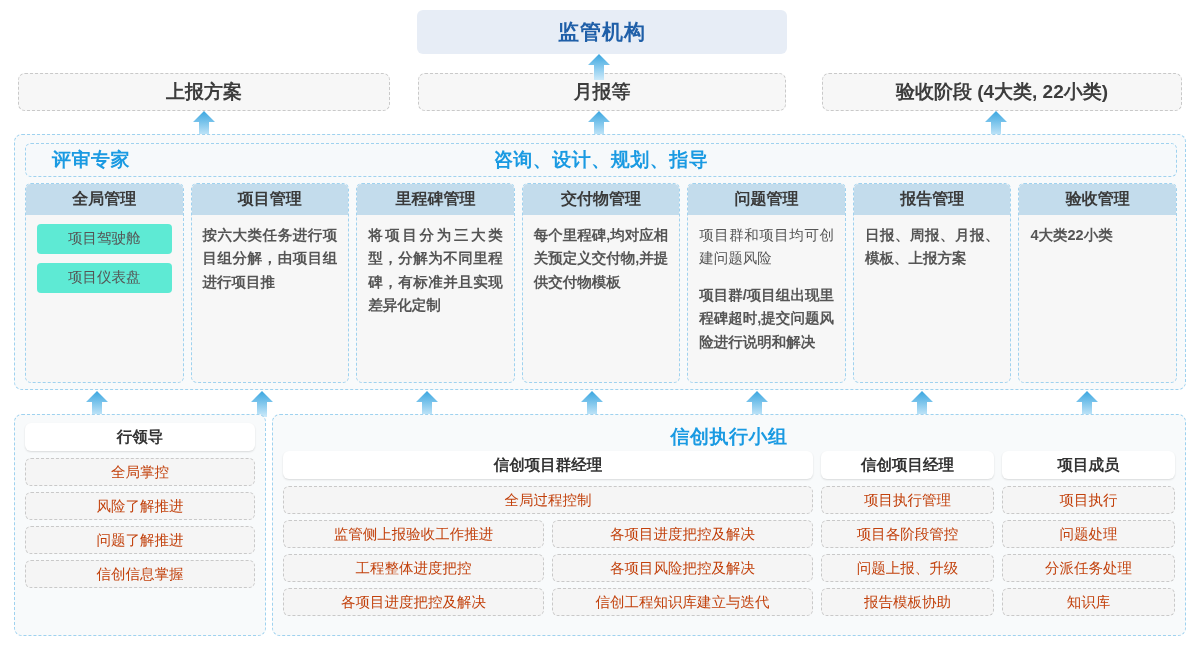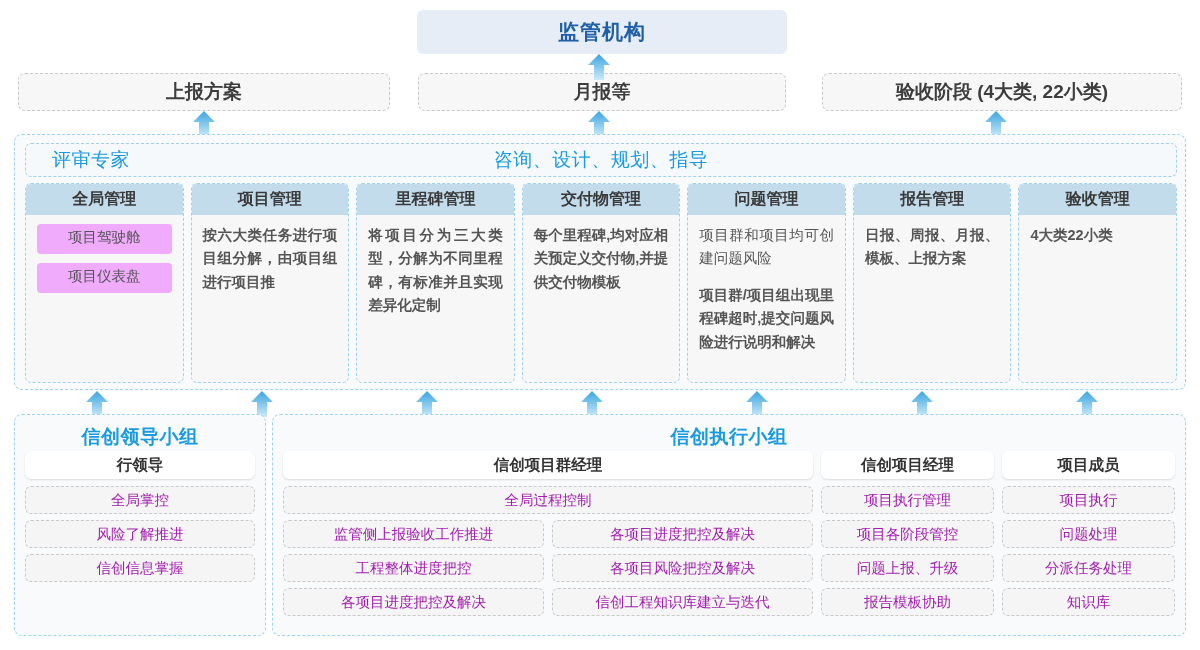--- a/index.html
+++ b/index.html
@@ -56,21 +56,21 @@
     background: #f8fafb;
   }
   #mid-header {
     position: absolute; left: 10px; top: 8px;
     width: 1152px; height: 34px;
     border: 1px dashed #9fd2ef; border-radius: 6px;
     background: #f6f9fb;
   }
   #mid-header .lbl {
     position: absolute; top: 50%; transform: translateY(-50%);
-    color: #1a9ae2; font-weight: normal; font-size: 19px; letter-spacing: .5px;
+    color: #1a9ae2; font-weight: bold; font-size: 19px; letter-spacing: .5px;
   }
   #mid-header .lbl.left  { left: 26px; }
   #mid-header .lbl.center{ left: 50%; transform: translate(-50%,-50%); }
 
   
   #cols {
     position: absolute; left: 10px; top: 48px;
     width: 1152px; height: 200px;
     display: flex; gap: 7px;
   }
@@ -90,27 +90,26 @@
     flex: 0 0 31px;
   }
   .col-body {
     flex: 1 1 auto;
     padding: 9px 11px 8px 11px;
     font-size: 14.5px; color: #555; line-height: 1.62;
   }
   .col-body p { margin-bottom: 13px; text-align: justify; text-align-last: left; }
   .col-body p:last-child { margin-bottom: 0; font-weight: bold; }
   .chip {
-    background: #f0abfc;
+    background: #5eead4;
     border-radius: 4px;
     height: 30px;
     display: flex; align-items: center; justify-content: center;
     font-size: 14.5px; color: #555;
     margin-bottom: 9px;
-    font-family: Liberation Mono, monospace;
   }
 
   
   
   #bot-left {
     position: absolute; left: 14px; top: 414px;
     width: 252px; height: 222px;
     border: 1px dashed #9fd2ef; border-radius: 8px;
     background: #f8fafb;
     padding: 8px 10px;
@@ -134,21 +133,21 @@
     font-size: 15.5px; font-weight: bold; color: #333;
     box-shadow: 0 1px 2px rgba(0,0,0,0.13);
     margin-bottom: 7px;
   }
   .pill {
     border: 1px dashed #c9c9c9;
     border-radius: 6px;
     background: #f5f5f5;
     height: 28px;
     display: flex; align-items: center; justify-content: center;
-    font-size: 14.5px; color: #a21caf;
+    font-size: 14.5px; color: #c2410c;
     margin-bottom: 6px;
   }
   .pill:last-child { margin-bottom: 0; }
 
   
   #br-cols { display: flex; gap: 8px; height: 180px; }
   #pgm-col { flex: 0 0 530px; display: flex; flex-direction: column; }
   #pgm-split { display: flex; gap: 8px; }
   #pgm-split > div { flex: 1 1 0; }
   .mgr-col { flex: 1 1 0; display: flex; flex-direction: column; }
@@ -291,24 +290,24 @@
         <path d="M11 0 L22 11 L16 11 L16 26 L6 26 L6 11 L0 11 Z" fill="url(#ag1)"></path>
       </svg>
     </div>
   <div class="arrow" style="left:1076px; top:391px;">
       <svg viewBox="0 0 22 26">
         <path d="M11 0 L22 11 L16 11 L16 26 L6 26 L6 11 L0 11 Z" fill="url(#ag1)"></path>
       </svg>
     </div>
 
   <div id="bot-left">
-    <div class="grp-title">信创领导小组</div>
     <div class="white-head">行领导</div>
     <div class="pill">全局掌控</div>
     <div class="pill">风险了解推进</div>
+    <div class="pill">问题了解推进</div>
     <div class="pill">信创信息掌握</div>
   </div>
 
   <div id="bot-right">
     <div class="grp-title">信创执行小组</div>
 
     <div id="br-cols">
 
       <div id="pgm-col">
         <div class="white-head">信创项目群经理</div>

